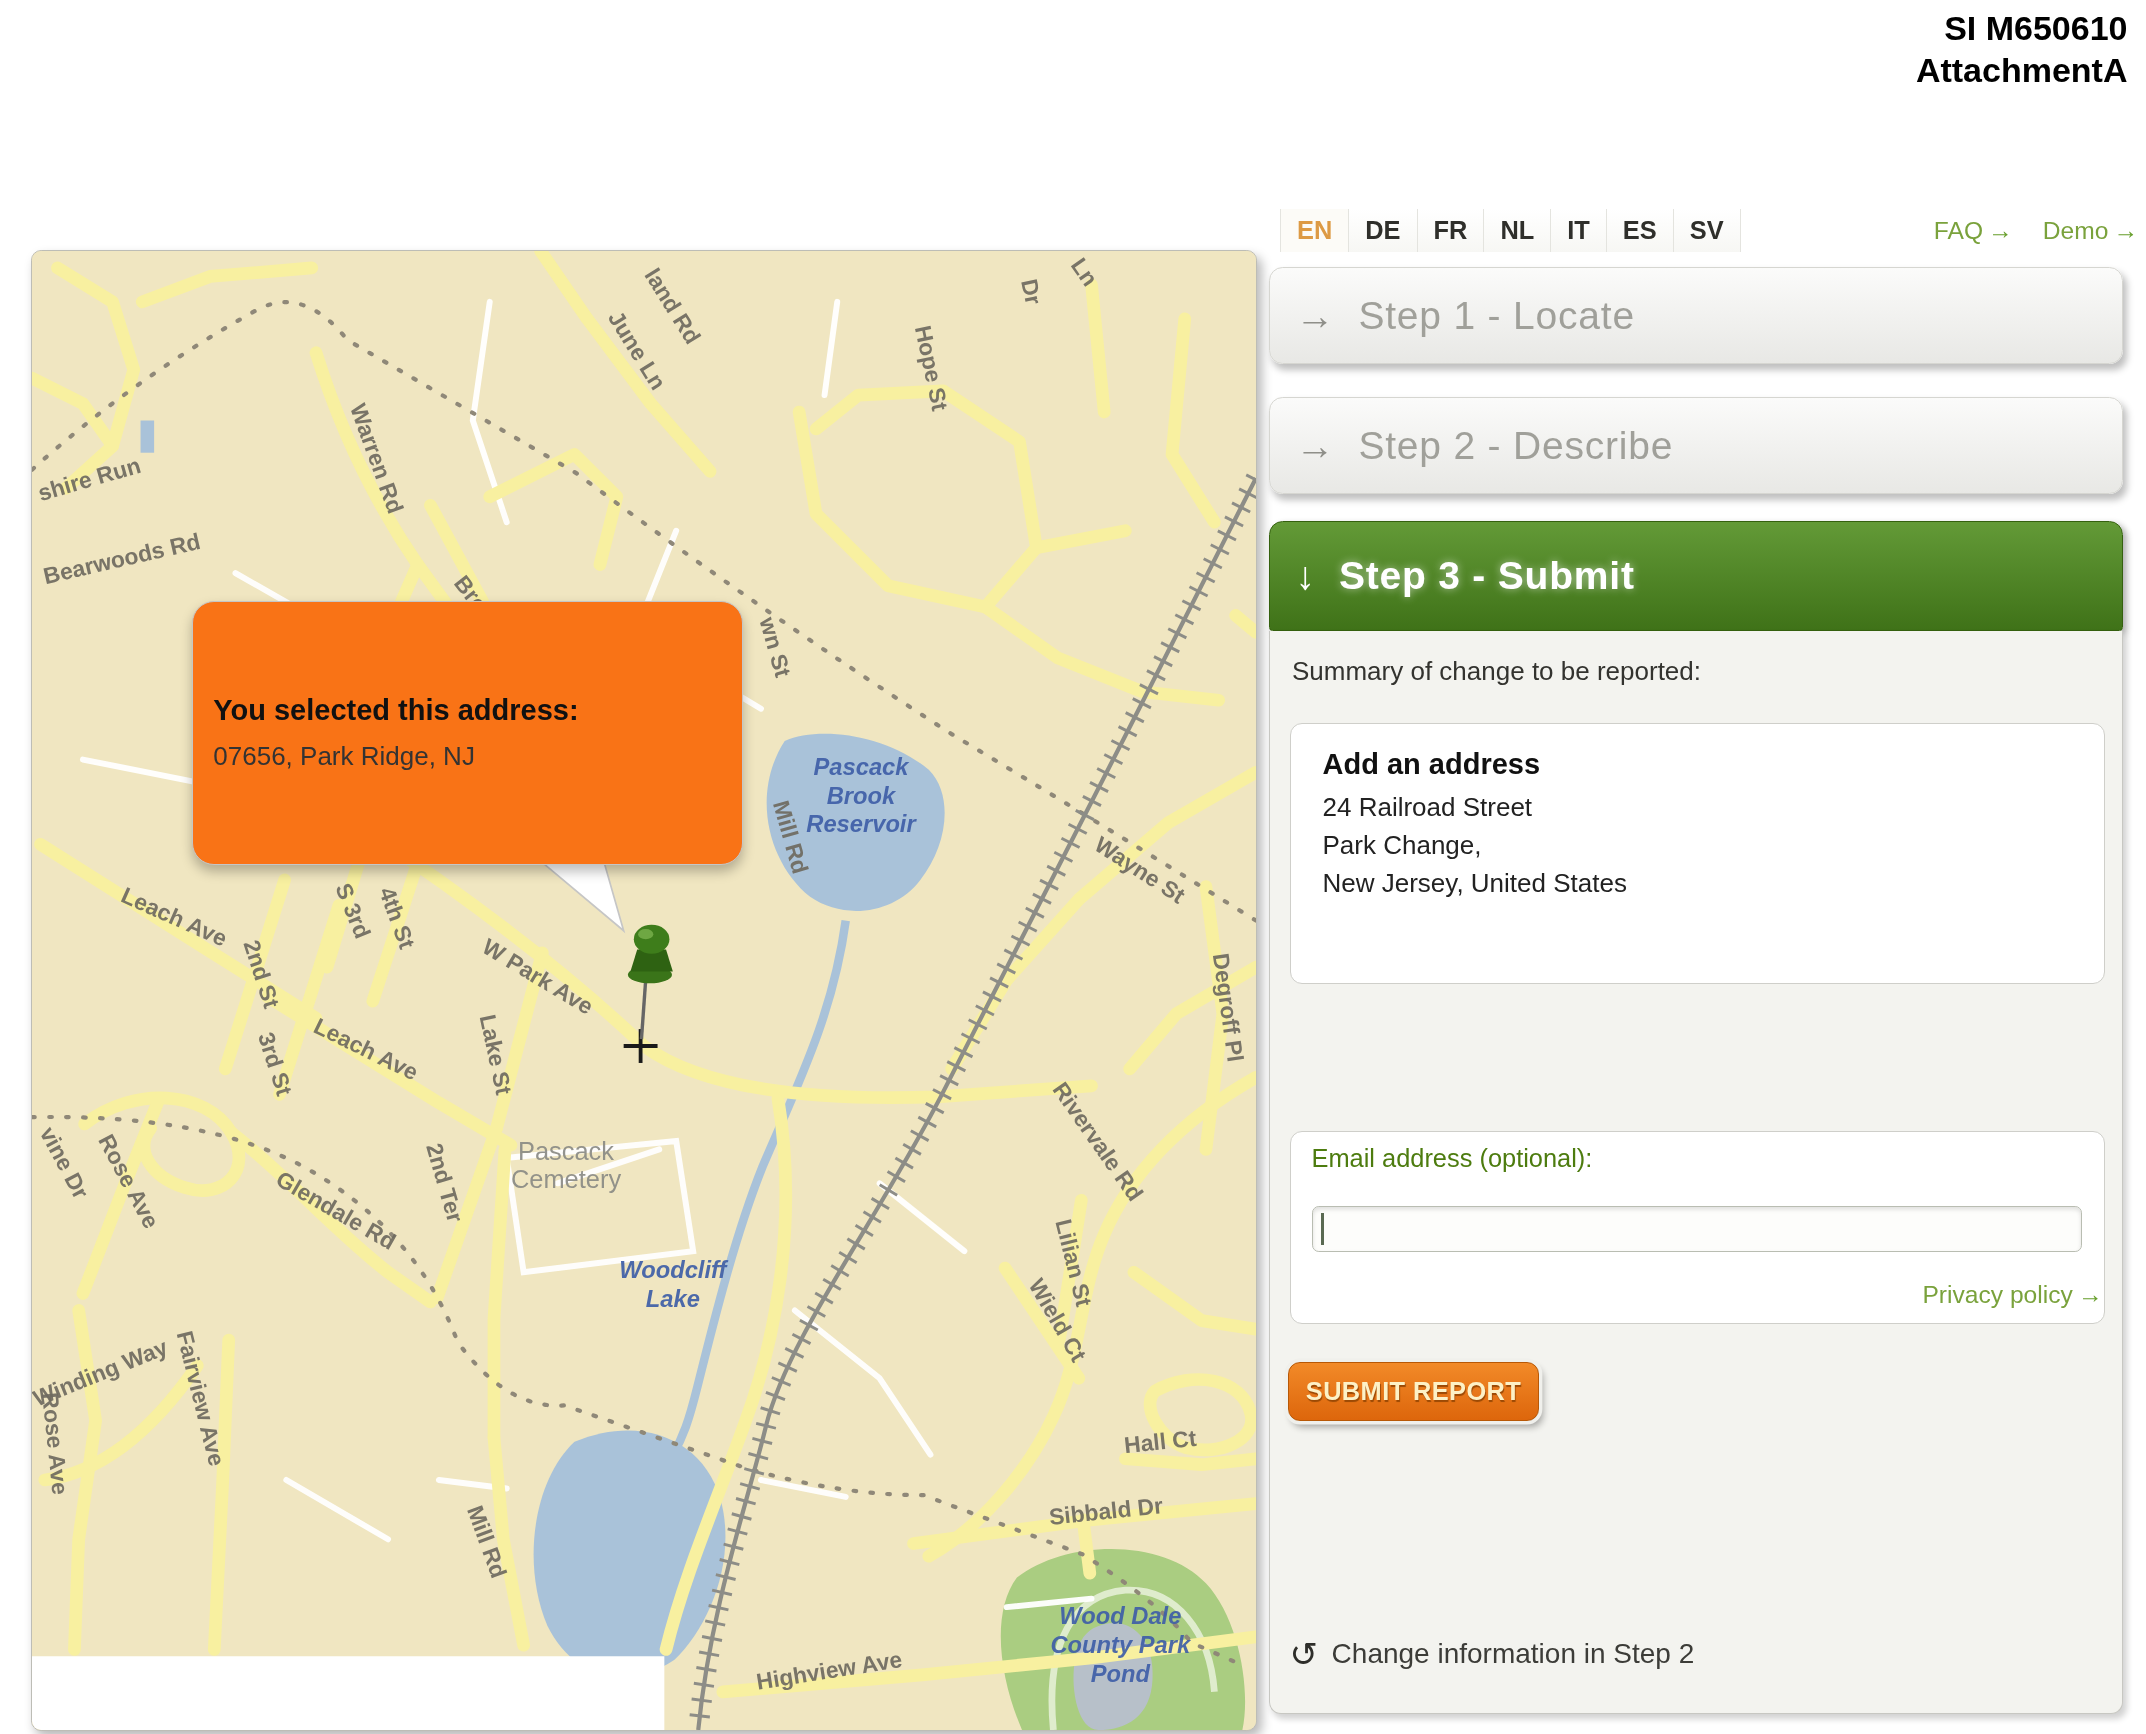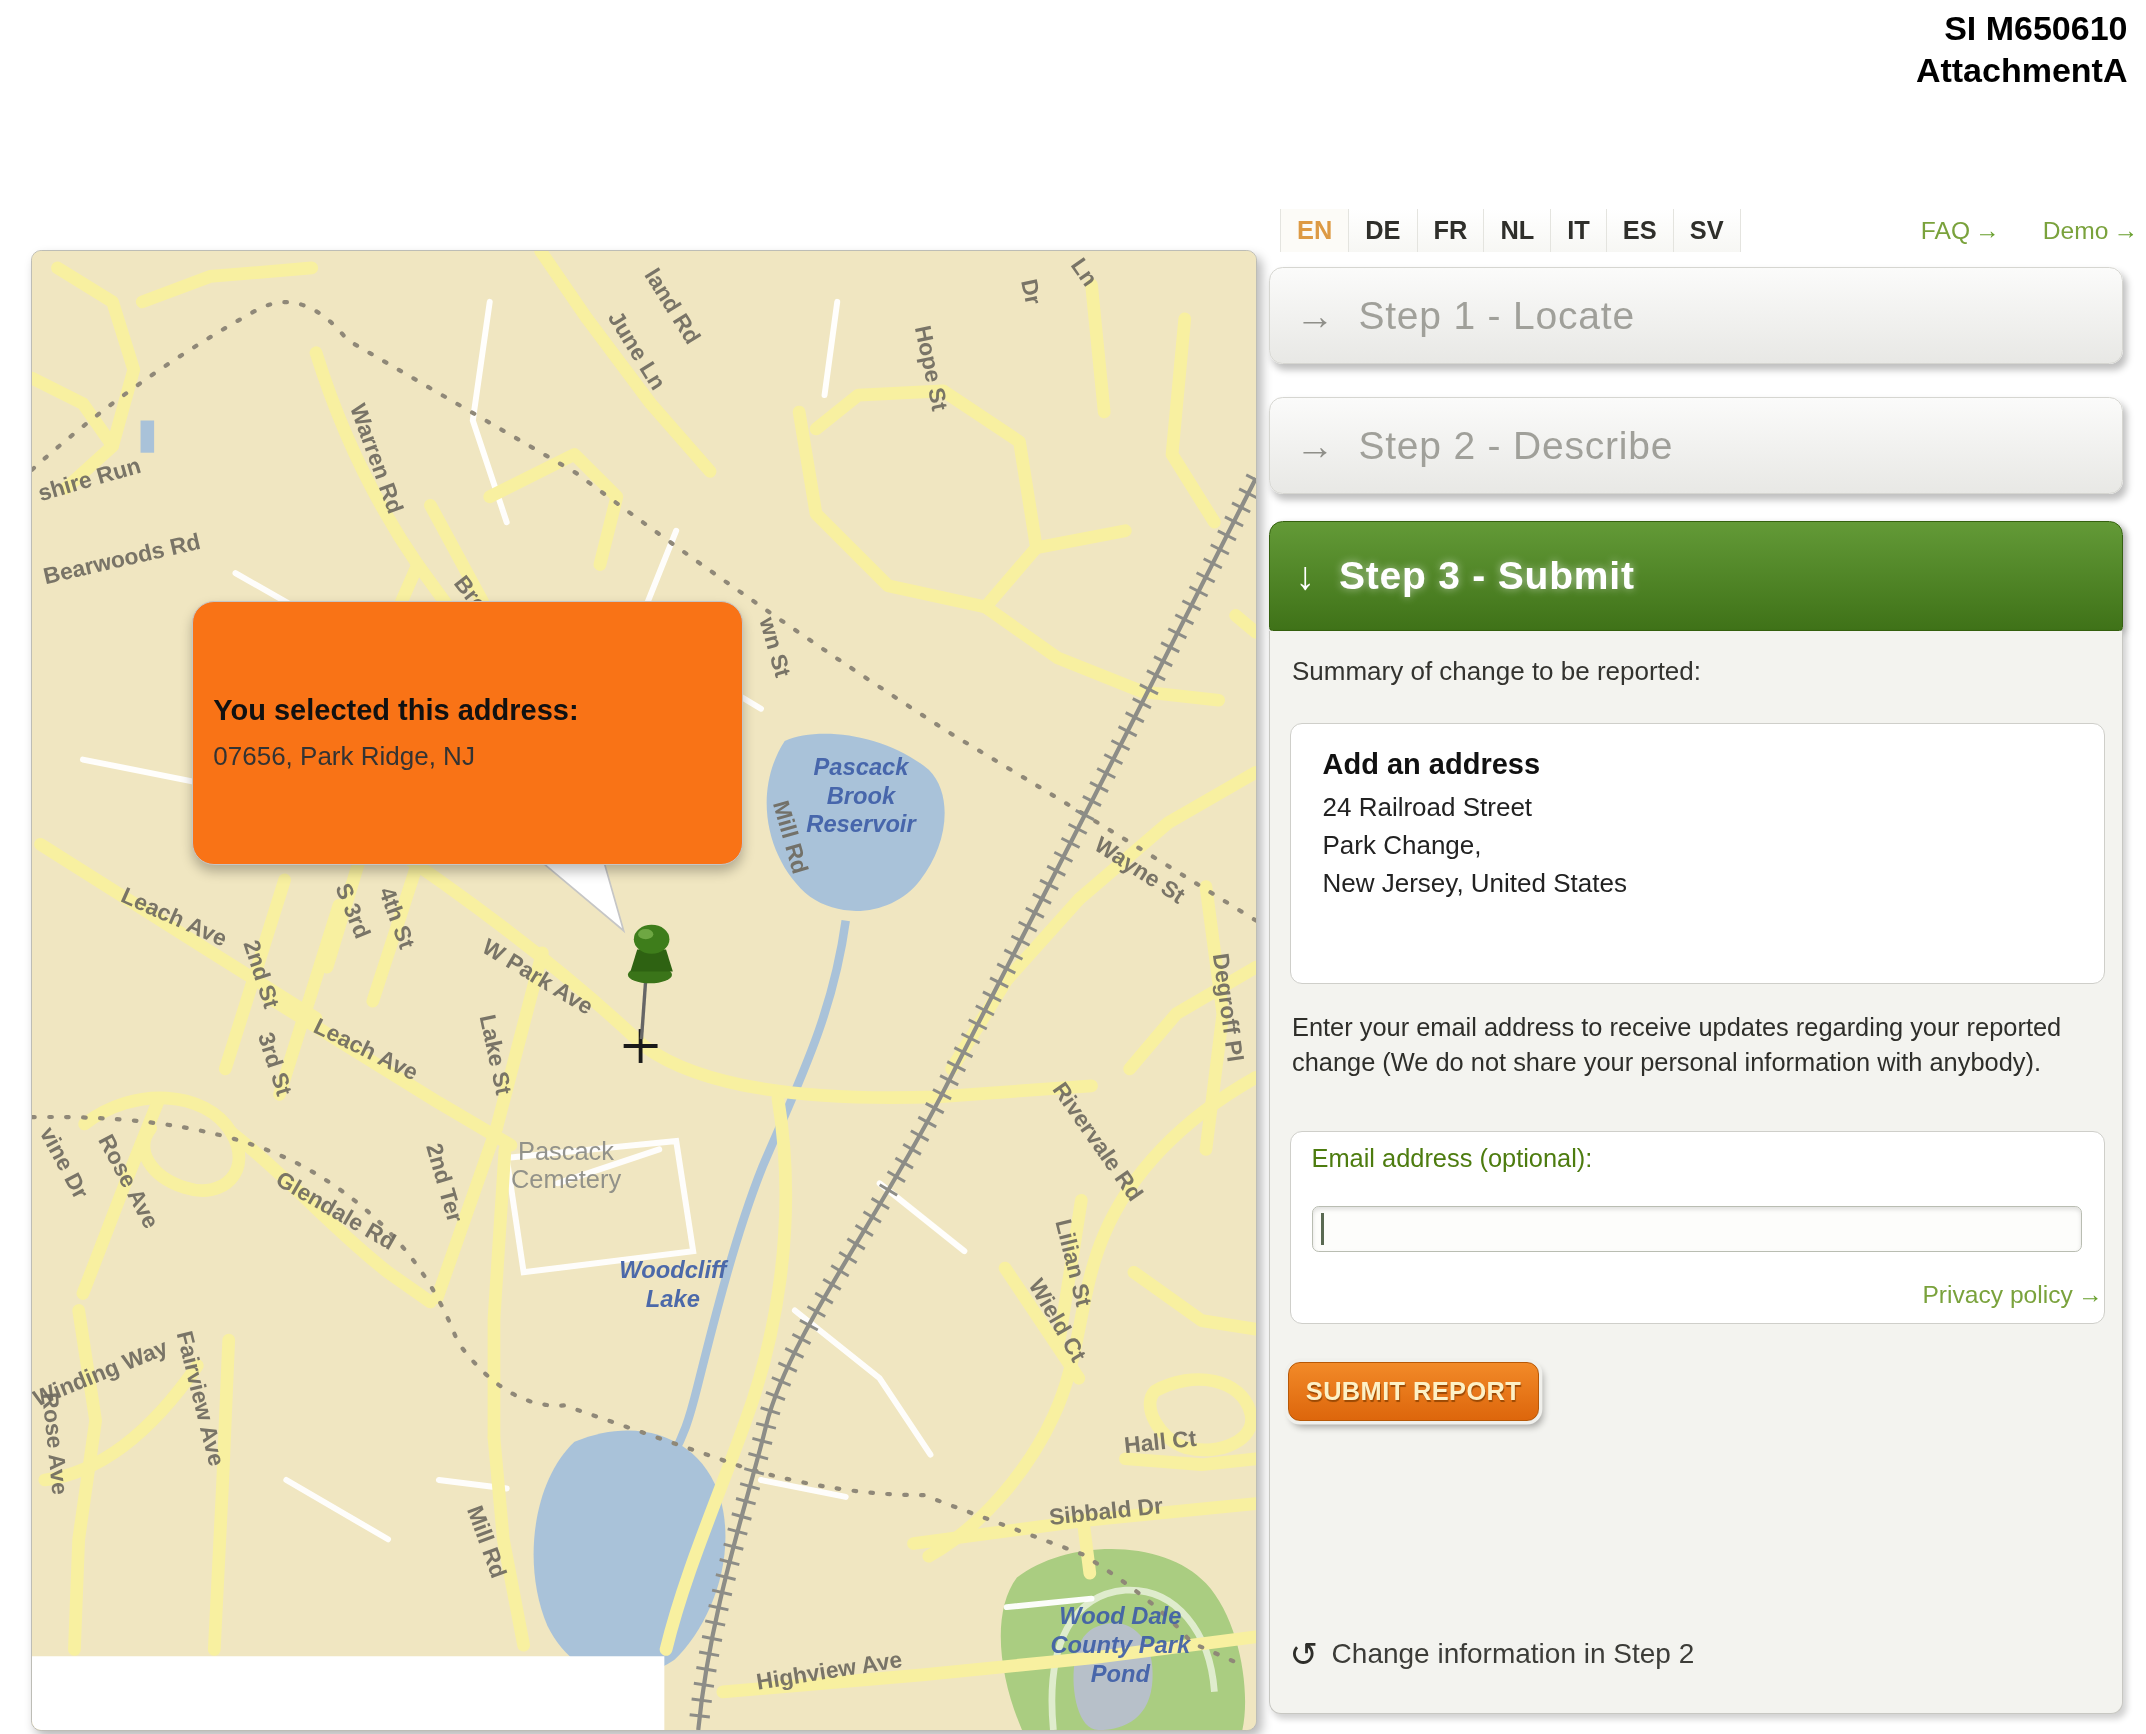--- a/index.html
+++ b/index.html
@@ -26,21 +26,21 @@
   .callout-title{font-size:29px;font-weight:bold;color:#111;}
   .callout-address{margin-top:13.6px;font-size:26px;color:#333;}
 
   
   .lang-bar{position:absolute;left:1280px;top:206px;width:858px;height:49px;
             display:flex;align-items:center;}
   .lang-tab{padding:6.8px 16px;font-size:25.4px;font-weight:bold;color:#2f2f2b;
             border-right:1.7px solid #e4e4df;cursor:pointer;background:linear-gradient(#ffffff,#f7f7f4);}
   .lang-tab:first-child{border-left:1.7px solid #e4e4df;}
   .lang-tab.active{color:#dd9a44;background:#fcfbf7;}
-  .lang-links{margin-left:auto;display:flex;gap:43px;}
+  .lang-links{margin-left:auto;display:flex;gap:30px;}
   .lang-link{font-size:24.6px;color:#7aa23c;cursor:pointer;white-space:nowrap;}
   .lang-link .arr{color:#69a02e;font-weight:bold;margin-left:5.1px;}
 
   
   .step-bar{position:absolute;left:1269px;width:854px;height:97px;border-radius:13.6px;
             background:linear-gradient(#fbfbfa,#e8e8e5);border:1.7px solid #d6d6d1;
             box-shadow:3.4px 5.1px 7.6px rgba(0,0,0,.25);display:flex;align-items:center;
             box-sizing:border-box;padding-left:25.4px;cursor:pointer;}
   .step-bar .step-arrow{font-size:39px;color:#8f8f89;margin-right:24px;}
   .step-bar .step-label{font-size:39px;color:#a0a09a;letter-spacing:0.8px;}
@@ -283,21 +283,20 @@
 
     <div class="white-box" id="change-box">
       <div class="box-title">Add an address</div>
       <div class="box-lines">
         <div>24 Railroad Street</div>
         <div>Park Change,</div>
         <div>New Jersey, United States</div>
       </div>
     </div>
 
-    <div class="email-note">Enter your email address to receive updates regarding your reported change (We do not share your personal information with anybody).</div>
 
     <div class="white-box" id="email-box">
       <div class="email-label">Email address (optional):</div>
       <input type="text" value="" style="">
       <div class="caret"></div>
       <div class="privacy">
         <span>Privacy policy</span><span class="arr">→</span>
       </div>
     </div>
 

